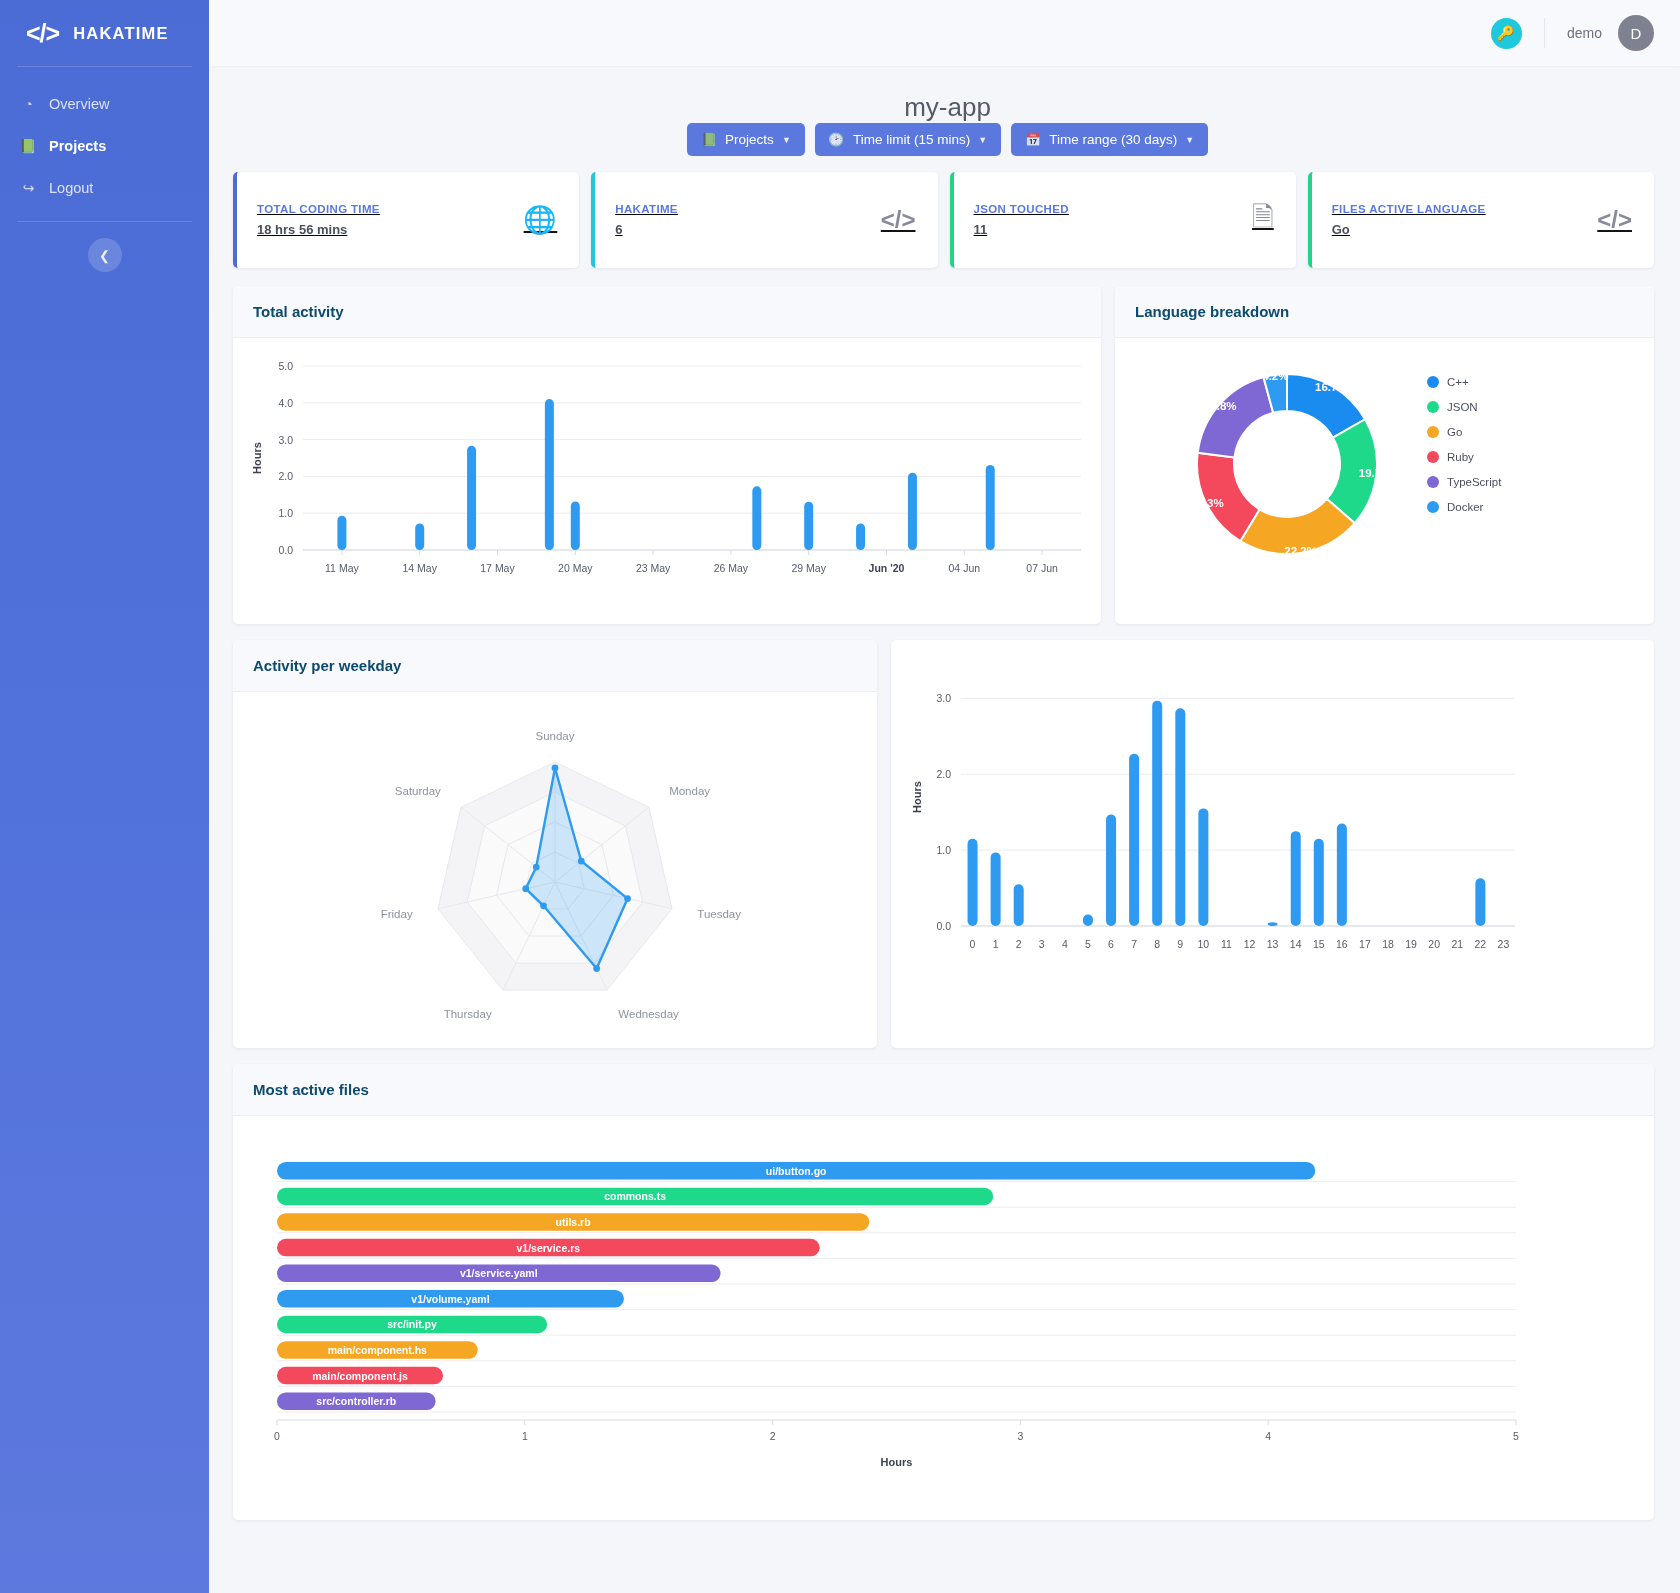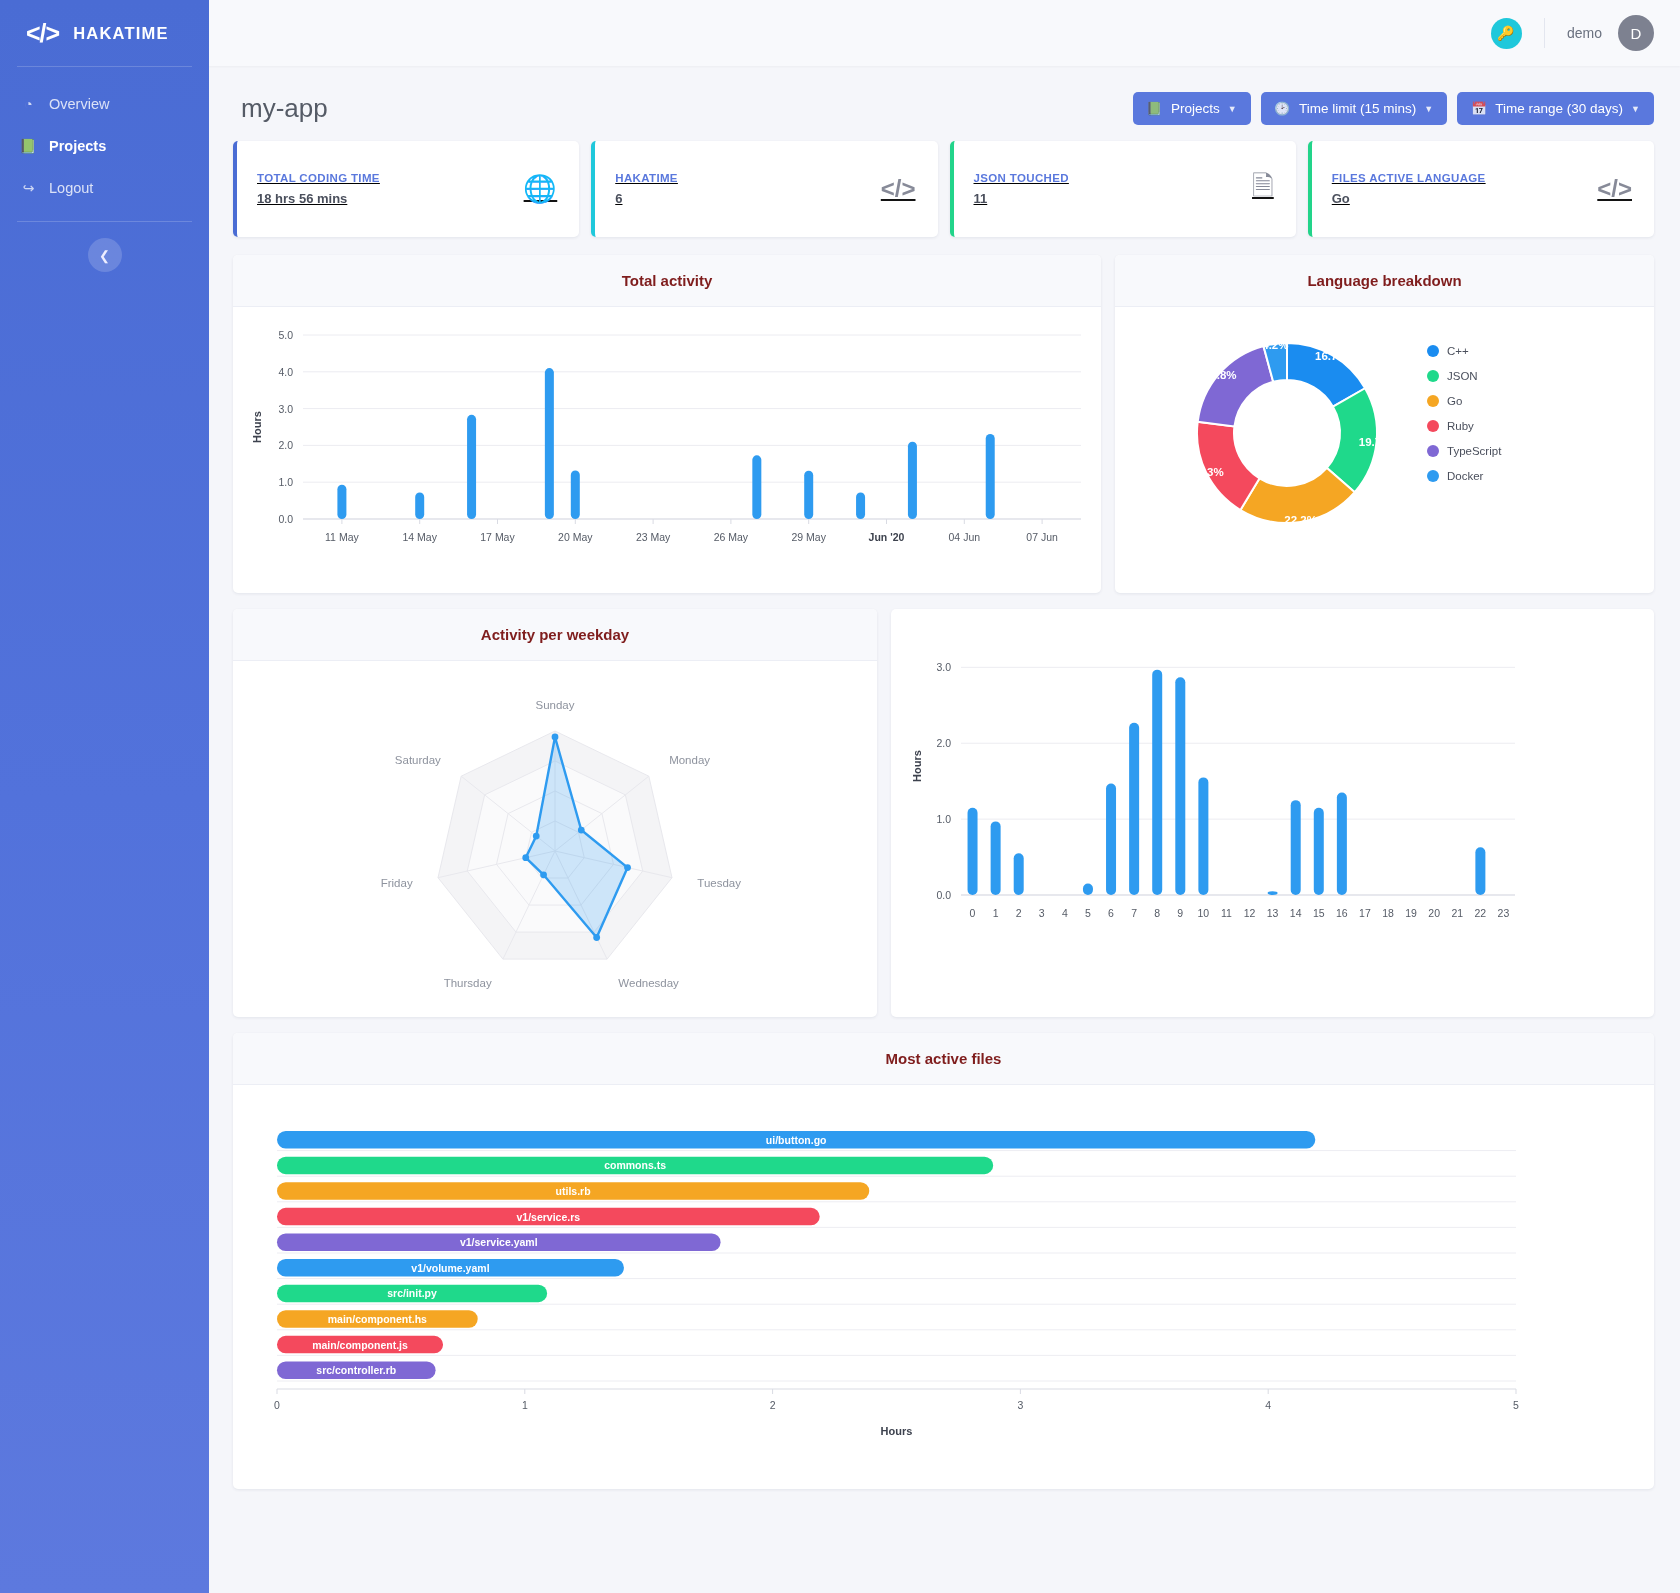--- a/index.html
+++ b/index.html
@@ -52,21 +52,21 @@
   }
   .topbar-div { width:1px; height:30px; background:#e3e6ef; margin: 0 22px; }
   .user-name { font-size: 14px; color: #6b7280; margin-right: 16px; }
   .avatar {
     width: 36px; height: 36px; border-radius: 50%; background: #7d8190;
     color:#fff; display:flex; align-items:center; justify-content:center;
     font-size: 15px; cursor:pointer;
   }
 
   .content { flex: 1; padding: 0 26px 0 24px; overflow: hidden; }
-  .page-head { display:flex; align-items:center; justify-content:space-between; padding: 26px 0 16px 8px; }
+  .page-head { display:flex; align-items:center; justify-content:space-between; padding: 26px 0 16px 8px; flex-direction: column; }
   .page-title { font-size: 26px; color: #555b66; font-weight: 400; }
   .head-btns { display:flex; gap: 10px; }
   .pill {
     background: #5a78dd; color:#fff; border:none; border-radius: 5px;
     padding: 0 14px; height: 33px; font-size: 13.5px;
     display:flex; align-items:center; gap: 8px; cursor:pointer;
     font-family: "Liberation Sans", sans-serif;
   }
   .pill .caret { font-size: 9px; opacity:.85; }
   .pill .ic { opacity: .8; font-size: 13px; }
@@ -82,23 +82,22 @@
     text-decoration: underline;
   }
   .stat-label { font-size: 11.5px; font-weight: bold; letter-spacing:.35px; color:#5a78dd; margin-bottom: 7px; }
   .stat-value { font-size: 13px; font-weight: bold; color:#4a4f5c; }
   .stat-ico { color:#7d8190; font-size: 27px; opacity:.92; }
 
   
   .card { background:#fff; border-radius: 5px; box-shadow: 0 1px 3px rgba(40,50,90,.09); }
   .card-head {
     background:#f8f9fc; border-bottom:1px solid #eceef5;
-    padding: 17px 20px; font-size: 15px; font-weight: bold; color:#7f1d1d;
+    padding: 17px 20px; font-size: 15px; font-weight: bold; color:#0c4a6e;
     border-radius: 5px 5px 0 0;
-    text-align: center;
   }
   .card-body { position: relative; }
 
   .row2 { display:flex; gap: 14px; padding-bottom: 16px; }
   .row3 { display:flex; gap: 14px; padding-bottom: 16px; }
 
   
   .axlab { font-size: 10.5px; fill:#555b66; font-family:"Liberation Sans", sans-serif; }
   .axlab-b { font-size: 10.5px; font-weight:bold; fill:#3d424e; font-family:"Liberation Sans", sans-serif; }
   .axtitle { font-size: 11px; font-weight:bold; fill:#3d424e; font-family:"Liberation Sans", sans-serif; }

